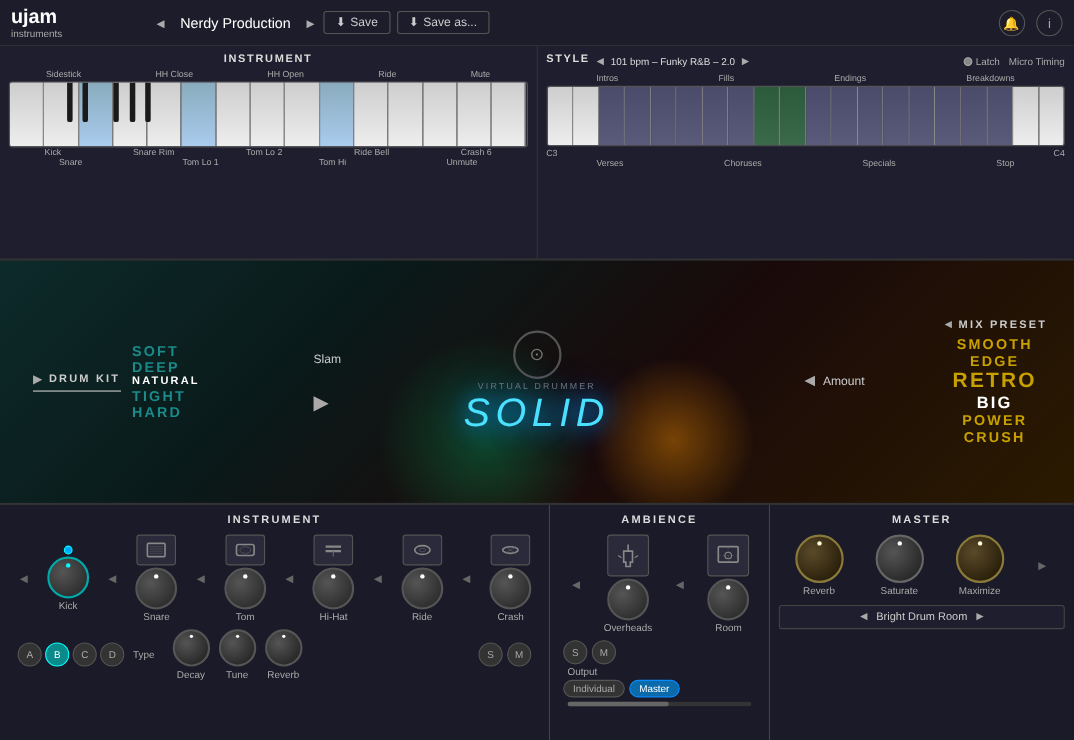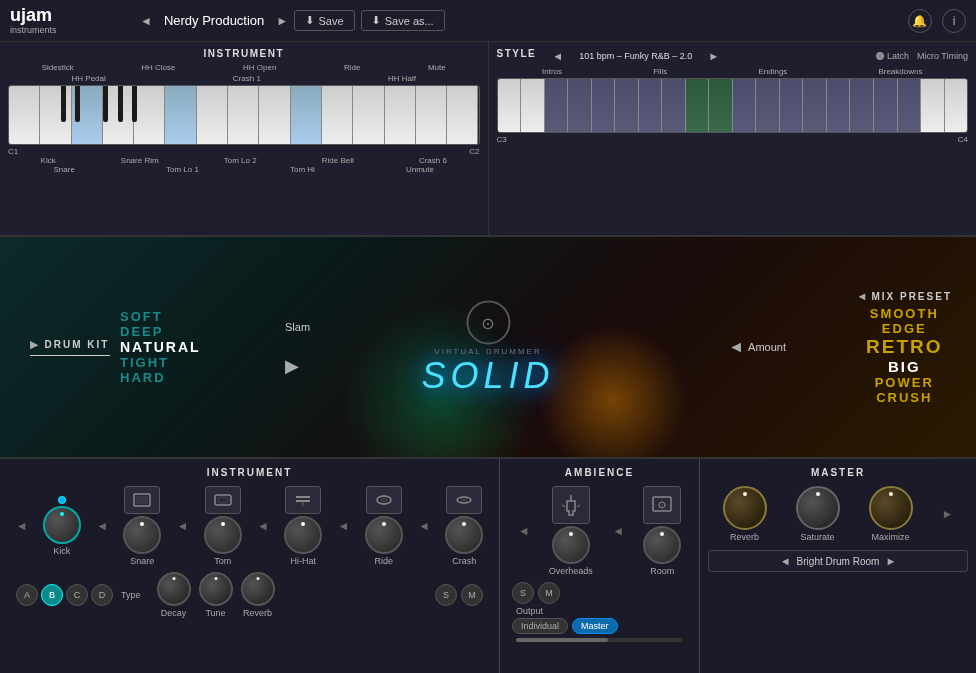--- a/index.html
+++ b/index.html
@@ -237,25 +237,20 @@
 
       <div class="instrument-section">
         <div class="section-title">INSTRUMENT</div>
         <div style="display:flex; justify-content:space-around; font-size:8px; color:#aaa; margin-bottom:2px;">
           <span>Sidestick</span>
           <span>HH Close</span>
           <span>HH Open</span>
           <span>Ride</span>
           <span>Mute</span>
         </div>
-        <div style="display:flex; justify-content:space-around; font-size:8px; color:#aaa; margin-bottom:2px;">
-          <span>HH Pedal</span>
-          <span>Crash 1</span>
-          <span>HH Half</span>
-        </div>
 
         <div style="position:relative; height:60px; background:#2a2a38; border:1px solid #555; border-radius:3px; overflow:hidden; display:flex;">
 
           <div style="position:absolute; bottom:0; left:0; right:0; height:60px; display:flex;">
             <div style="flex:1; background:linear-gradient(to bottom,#ccc,#eee); border-right:1px solid #888;"></div>
             <div style="flex:1; background:linear-gradient(to bottom,#ccc,#eee); border-right:1px solid #888;"></div>
             <div style="flex:1; background:linear-gradient(to bottom,#8ab,#ace); border-right:1px solid #888;"></div>
             <div style="flex:1; background:linear-gradient(to bottom,#ccc,#eee); border-right:1px solid #888;"></div>
             <div style="flex:1; background:linear-gradient(to bottom,#ccc,#eee); border-right:1px solid #888;"></div>
             <div style="flex:1; background:linear-gradient(to bottom,#8ab,#ace); border-right:1px solid #888;"></div>
@@ -273,42 +268,38 @@
           <div style="position:absolute; top:0; left:0; width:100%; height:36px; display:flex; pointer-events:none;">
             <div style="width:6%; margin-left:4%;"></div>
             <div style="width:5px; background:#1a1a1a; height:100%; border-radius:0 0 2px 2px; margin:0 1%;"></div>
             <div style="width:5px; background:#1a1a1a; height:100%; border-radius:0 0 2px 2px; margin:0 1%;"></div>
             <div style="width:3%"></div>
             <div style="width:5px; background:#1a1a1a; height:100%; border-radius:0 0 2px 2px; margin:0 1%;"></div>
             <div style="width:5px; background:#1a1a1a; height:100%; border-radius:0 0 2px 2px; margin:0 1%;"></div>
             <div style="width:5px; background:#1a1a1a; height:100%; border-radius:0 0 2px 2px; margin:0 1%;"></div>
           </div>
         </div>
-        <div style="display:flex; justify-content:space-between; font-size:8px; color:#aaa; margin-top:2px;">
-          <span>C1</span>
-          <span>C2</span>
-        </div>
         <div style="display:flex; justify-content:space-around; font-size:8px; color:#aaa;">
           <span>Kick</span>
           <span>Snare Rim</span>
           <span>Tom Lo 2</span>
           <span>Ride Bell</span>
           <span>Crash 6</span>
         </div>
         <div style="display:flex; justify-content:space-around; font-size:8px; color:#aaa;">
           <span>Snare</span>
           <span>Tom Lo 1</span>
           <span>Tom Hi</span>
           <span>Unmute</span>
         </div>
       </div>
 
       <div class="style-section">
         <div style="display:flex; justify-content:space-between; align-items:center; margin-bottom:4px;">
-          <div style="display:flex; align-items:center; gap:16px;">
+          <div style="display:flex; align-items:center; gap:4px;">
             <span class="section-title">STYLE</span>
             <span style="color:#aaa; font-size:11px; cursor:pointer;">◄</span>
             <span style="font-size:9px; color:#ddd;">101 bpm – Funky R&amp;B – 2.0</span>
             <span style="color:#aaa; font-size:11px; cursor:pointer;">►</span>
           </div>
           <div style="display:flex; align-items:center; gap:8px;margin-left:15px;">
             <div style="display:flex; align-items:center; gap:3px;">
               <div style="width:8px;height:8px;border-radius:50%;background:#888;border:1px solid #aaa;"></div>
               <span style="font-size:9px;color:#aaa;">Latch</span>
             </div>
@@ -343,40 +334,46 @@
             <div style="flex:1; background:linear-gradient(to bottom,#4a4a6a,#5a5a7a); border-right:1px solid #888;"></div>
             <div style="flex:1; background:linear-gradient(to bottom,#4a4a6a,#5a5a7a); border-right:1px solid #888;"></div>
             <div style="flex:1; background:linear-gradient(to bottom,#ccc,#eee); border-right:1px solid #888;"></div>
             <div style="flex:1; background:linear-gradient(to bottom,#ccc,#eee);"></div>
           </div>
         </div>
         <div style="display:flex; justify-content:space-between; font-size:8px; color:#aaa; margin-top:2px;">
           <span>C3</span>
           <span>C4</span>
         </div>
+        <div style="display:flex; justify-content:space-around; font-size:8px; color:#aaa;">
+          <span>Verses</span>
+          <span>Choruses</span>
+          <span>Specials</span>
+          <span>Stop</span>
+        </div>
       </div>
     </div>
 
     <div class="middle-visual">
 
       <div class="glow-effect"></div>
       <div class="glow-orange"></div>
 
       <div class="drum-kit-label">
         <div style="display:flex;align-items:center;gap:6px;">
           <span style="color:#aaa;font-size:11px;cursor:pointer;">▶</span>
           <span style="font-size:10px;letter-spacing:2px;color:#ccc;font-weight:bold;">DRUM KIT</span>
         </div>
         <div style="width:80px;height:1px;background:#ccc;margin-top:4px;"></div>
       </div>
 
       <div class="kit-styles">
         <div style="font-size:13px;font-weight:bold;letter-spacing:2px;color:#1a8a8a;cursor:pointer;">SOFT</div>
         <div style="font-size:13px;font-weight:bold;letter-spacing:2px;color:#1a8a8a;cursor:pointer;">DEEP</div>
-        <div style="font-size:14px;font-weight:bold;letter-spacing:2px;color:#fff;cursor:pointer;">NATURAL</div>
+        <div style="font-size:10px;font-weight:bold;letter-spacing:2px;color:#fff;cursor:pointer;">NATURAL</div>
         <div style="font-size:13px;font-weight:bold;letter-spacing:2px;color:#1a8a8a;cursor:pointer;">TIGHT</div>
         <div style="font-size:13px;font-weight:bold;letter-spacing:2px;color:#1a8a8a;cursor:pointer;">HARD</div>
       </div>
 
       <div style="position:absolute;left:285px;top:50%;transform:translateY(-50%);">
         <span style="font-size:11px;color:#ccc;">Slam</span>
         <div style="margin-top:20px;">
           <span style="color:#aaa;font-size:18px;">▶</span>
         </div>
       </div>

